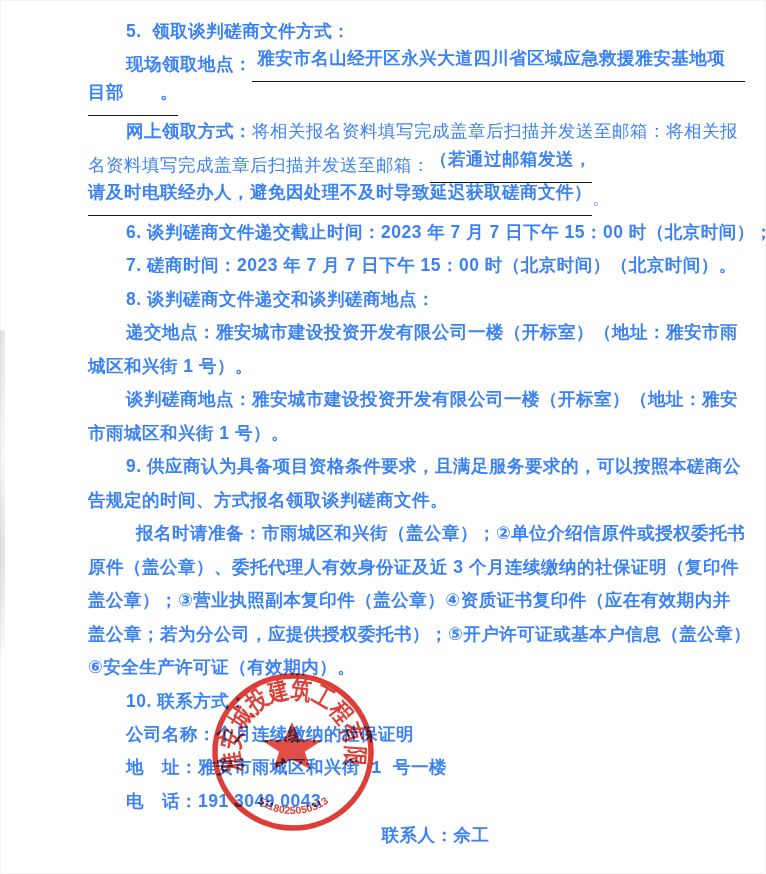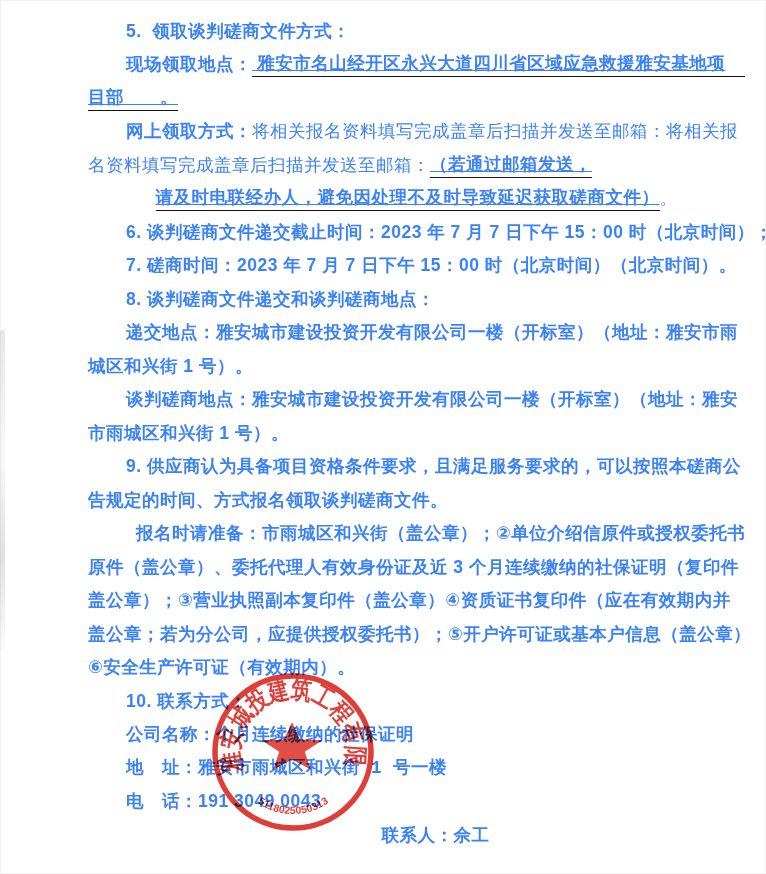--- a/index.html
+++ b/index.html
@@ -28,21 +28,21 @@
     font-weight:500;
   }
   .line{
     display:flex;
     align-items:center;
     height:33.5px;
     white-space:pre;
   }
   .seg{display:inline-block;white-space:pre;line-height:1.25;}
   .seg.b{font-weight:800;}
-  .seg.u{border-bottom:1.7px solid #141414;padding-bottom:1px;text-decoration:underline;}
+  .seg.u{border-bottom:1.7px solid #141414;padding-bottom:11px;}
   .seg.stretch{flex:1 1 auto;}
   .seal{
     position:absolute;left:0;top:0;
     pointer-events:none;
     mix-blend-mode:multiply;
     opacity:.93;
   }
   .seal text{
     font-family:"Liberation Sans","DejaVu Sans",sans-serif;
     font-weight:bold;
@@ -53,21 +53,21 @@
 
 <div class="page">
   <div class="scan-edge"></div>
 
   <div class="doc">
       <div class="line" style="padding-left: 38px;"><span class="seg b">5.  领取谈判磋商文件方式：</span></div>
       <div class="line" style="padding-left: 38px;"><span class="seg b">现场领取地点：</span><span class="seg b u stretch"> 雅安市名山经开区永兴大道四川省区域应急救援雅安基地项</span></div>
       <div class="line" style="padding-left: 0px;"><span class="seg b u">目部　　。</span></div>
       <div class="line" style="padding-left: 38px;"><span class="seg b">网上领取方式：</span><span class="seg">将相关报名资料填写完成盖章后扫描并发送至邮箱：将相关报</span></div>
       <div class="line" style="padding-left: 0px;"><span class="seg">名资料填写完成盖章后扫描并发送至邮箱：</span><span class="seg b u">（若通过邮箱发送，</span></div>
-      <div class="line" style="padding-left: 0px; justify-content: center;"><span class="seg b u">请及时电联经办人，避免因处理不及时导致延迟获取磋商文件）</span><span class="seg">。</span></div>
+      <div class="line" style="padding-left: 0px;"><span class="seg b u">请及时电联经办人，避免因处理不及时导致延迟获取磋商文件）</span><span class="seg">。</span></div>
       <div class="line" style="padding-left: 38px;"><span class="seg b">6. 谈判磋商文件递交截止时间：</span><span class="seg b">2023 年 7 月 7 日下午 15：00 时（北京时间）；</span></div>
       <div class="line" style="padding-left: 38px;"><span class="seg b">7. 磋商时间：</span><span class="seg b">2023 年 7 月 7 日下午 15：00 时（北京时间）（北京时间）。</span></div>
       <div class="line" style="padding-left: 38px;"><span class="seg b">8. 谈判磋商文件递交和谈判磋商地点：</span></div>
       <div class="line" style="padding-left: 38px;"><span class="seg b">递交地点：雅安城市建设投资开发有限公司一楼（开标室）（地址：雅安市雨</span></div>
       <div class="line" style="padding-left: 0px;"><span class="seg b">城区和兴街 1 号）。</span></div>
       <div class="line" style="padding-left: 38px;"><span class="seg b">谈判磋商地点：雅安城市建设投资开发有限公司一楼（开标室）（地址：雅安</span></div>
       <div class="line" style="padding-left: 0px;"><span class="seg b">市雨城区和兴街 1 号）。</span></div>
       <div class="line" style="padding-left: 38px;"><span class="seg b">9. 供应商认为具备项目资格条件要求，且满足服务要求的，可以按照本磋商公</span></div>
       <div class="line" style="padding-left: 0px;"><span class="seg b">告规定的时间、方式报名领取谈判磋商文件。</span></div>
       <div class="line" style="padding-left: 48px;"><span class="seg b">报名时请准备：市雨城区和兴街（盖公章）；②单位介绍信原件或授权委托书</span></div>

